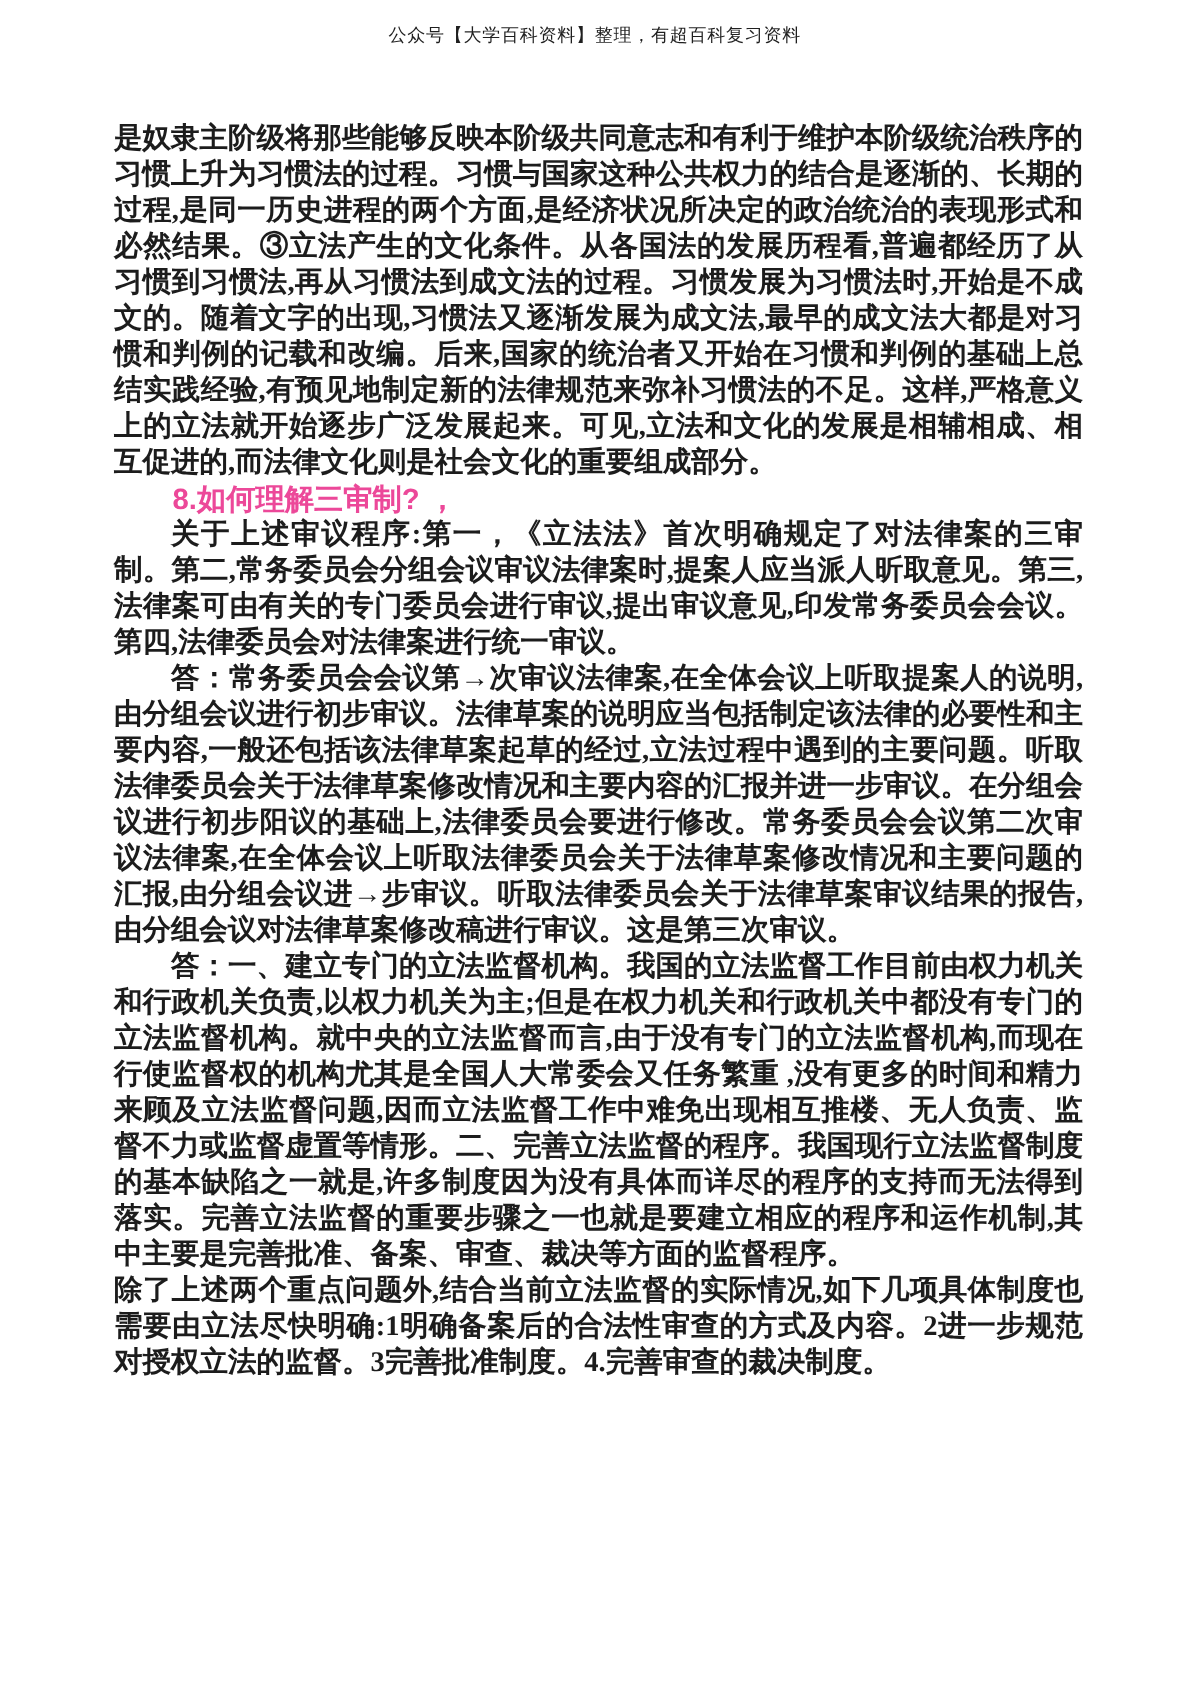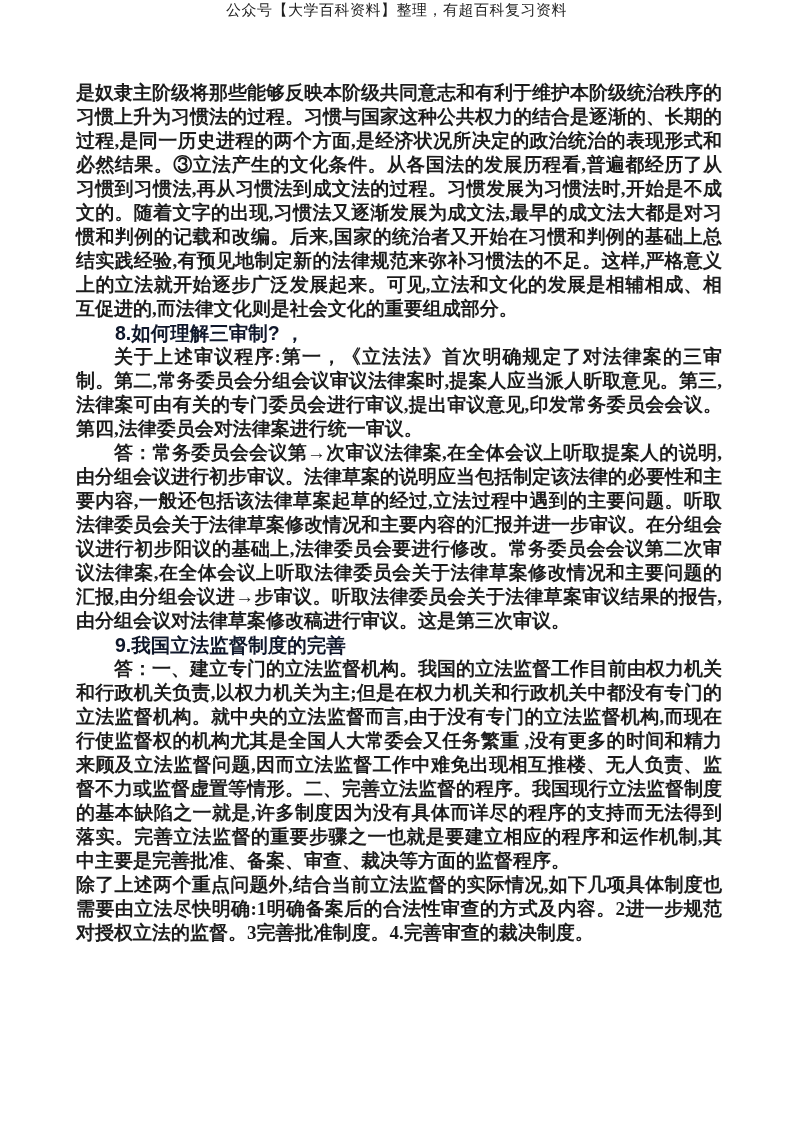--- a/index.html
+++ b/index.html
@@ -11,25 +11,25 @@
     position: relative;
     width: 793px;
     height: 1122px;
     background: #ffffff;
     font-family: "Liberation Serif", "DejaVu Serif", serif;
     color: #1a1a1a;
     overflow: hidden;
   }
   .doc-header {
     position: absolute;
-    top: 1px;
+    top: 15px;
     left: 0;
     right: 0;
     text-align: center;
-    font-size: 15px;
+    font-size: 12px;
     letter-spacing: 0.5px;
     color: #1f1f1f;
     font-family: "Liberation Serif", "DejaVu Serif", serif;
   }
   .content {
     position: absolute;
     top: 81px;
     left: 76px;
     width: 646px;
     font-size: 19px;
@@ -44,21 +44,21 @@
     font-weight: bold;
   }
   .heading {
     font-weight: bold;
     font-size: 19.5px;
     line-height: 24px;
     margin-top: 21px;
     margin-bottom: 1px;
     text-indent: 2em;
     font-family: "Liberation Sans", "DejaVu Sans", sans-serif;
-    color: #0f172a;
+    color: #ec4899;
   }
   .indent {
     text-indent: 2em;
   }
 </style>
 </head>
 <body>
 
 <div class="page">
 
@@ -67,20 +67,19 @@
   <div class="content">
 
     <p class="para">是奴隶主阶级将那些能够反映本阶级共同意志和有利于维护本阶级统治秩序的习惯上升为习惯法的过程。习惯与国家这种公共权力的结合是逐渐的、长期的过程,是同一历史进程的两个方面,是经济状况所决定的政治统治的表现形式和必然结果。③立法产生的文化条件。从各国法的发展历程看,普遍都经历了从习惯到习惯法,再从习惯法到成文法的过程。习惯发展为习惯法时,开始是不成文的。随着文字的出现,习惯法又逐渐发展为成文法,最早的成文法大都是对习惯和判例的记载和改编。后来,国家的统治者又开始在习惯和判例的基础上总结实践经验,有预见地制定新的法律规范来弥补习惯法的不足。这样,严格意义上的立法就开始逐步广泛发展起来。可见,立法和文化的发展是相辅相成、相互促进的,而法律文化则是社会文化的重要组成部分。</p>
 
     <h3 class="heading">8.如何理解三审制? ，</h3>
 
     <p class="para indent">关于上述审议程序:第一，《立法法》首次明确规定了对法律案的三审制。第二,常务委员会分组会议审议法律案时,提案人应当派人昕取意见。第三,法律案可由有关的专门委员会进行审议,提出审议意见,印发常务委员会会议。第四,法律委员会对法律案进行统一审议。</p>
 
     <p class="para indent">答：常务委员会会议第→次审议法律案,在全体会议上听取提案人的说明,由分组会议进行初步审议。法律草案的说明应当包括制定该法律的必要性和主要内容,一般还包括该法律草案起草的经过,立法过程中遇到的主要问题。听取法律委员会关于法律草案修改情况和主要内容的汇报并进一步审议。在分组会议进行初步阳议的基础上,法律委员会要进行修改。常务委员会会议第二次审议法律案,在全体会议上听取法律委员会关于法律草案修改情况和主要问题的汇报,由分组会议进→步审议。听取法律委员会关于法律草案审议结果的报告,由分组会议对法律草案修改稿进行审议。这是第三次审议。</p>
 
-    <h3 class="heading">9.我国立法监督制度的完善</h3>
 
     <p class="para indent">答：一、建立专门的立法监督机构。我国的立法监督工作目前由权力机关和行政机关负责,以权力机关为主;但是在权力机关和行政机关中都没有专门的立法监督机构。就中央的立法监督而言,由于没有专门的立法监督机构,而现在行使监督权的机构尤其是全国人大常委会又任务繁重 ,没有更多的时间和精力来顾及立法监督问题,因而立法监督工作中难免出现相互推楼、无人负责、监督不力或监督虚置等情形。二、完善立法监督的程序。我国现行立法监督制度的基本缺陷之一就是,许多制度因为没有具体而详尽的程序的支持而无法得到落实。完善立法监督的重要步骤之一也就是要建立相应的程序和运作机制,其中主要是完善批准、备案、审查、裁决等方面的监督程序。</p>
 
     <p class="para">除了上述两个重点问题外,结合当前立法监督的实际情况,如下几项具体制度也需要由立法尽快明确:1明确备案后的合法性审查的方式及内容。2进一步规范对授权立法的监督。3完善批准制度。4.完善审查的裁决制度。</p>
 
   </div>
 </div>
 
 </body></html>

